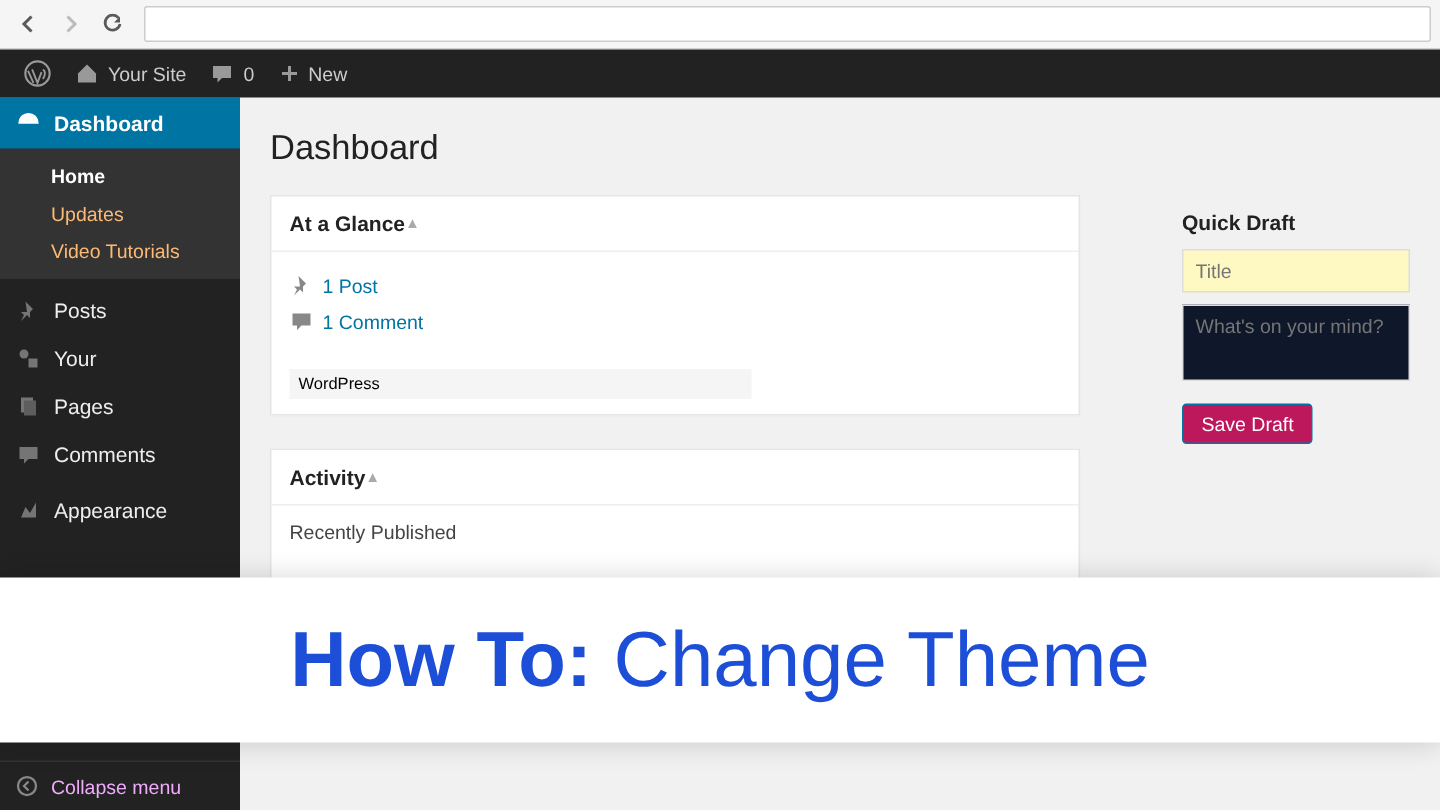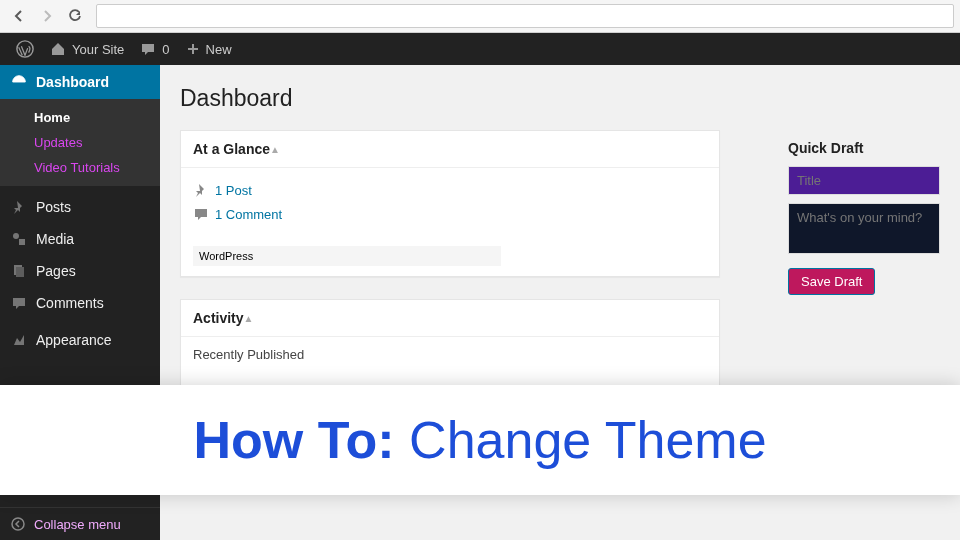--- a/index.html
+++ b/index.html
@@ -17,21 +17,21 @@
 .admin-icon { font-size: 16px; display: inline-flex; }
 
 
 .sidebar { position: absolute; left: 0; top: 65px; width: 160px; bottom: 0; background: #222; color: #eee; font-size: 14px; }
 .menu-item { display: flex; align-items: center; gap: 8px; padding: 8px 10px; cursor: pointer; color: #eee; position: relative; }
 .menu-item.active { background: #0074a2; color: #fff; font-weight: bold; }
 .menu-item.active::after { content: ""; position: absolute; right: -8px; top: 50%; transform: translateY(-50%); border: 8px solid transparent; border-left-color: #0074a2; }
 .menu-item .mi-icon { width: 18px; font-size: 16px; display: inline-flex; justify-content: center; opacity: 0.7; }
 .menu-item.active .mi-icon { opacity: 1; }
 .submenu { background: #333; padding: 6px 0; }
-.submenu-item { padding: 5px 12px 5px 34px; font-size: 13px; color: #d946ef; cursor: pointer; }
+.submenu-item { padding: 5px 12px 5px 34px; font-size: 13px; color: #fdba74; cursor: pointer; }
 .submenu-item.current { color: #fff; font-weight: bold; }
 .menu-sep { height: 5px; }
 .collapse { position: absolute; bottom: 0; left: 0; right: 0; padding: 8px 10px; background: #222; color: #f0abfc; font-size: 13px; display: flex; align-items: center; gap: 8px; cursor: pointer; border-top: 1px solid #333; }
 
 
 .main { position: absolute; left: 160px; top: 65px; right: 0; padding: 20px 20px 0 20px; }
 .page-title { font-size: 23px; font-weight: normal; color: #222; margin-bottom: 18px; }
 .columns { display: flex; gap: 20px; }
 .col-left { flex: 1; display: flex; flex-direction: column; gap: 22px; }
 .col-right { width: 200px; }
@@ -41,21 +41,21 @@
 .postbox-header h3 { font-size: 14px; font-weight: bold; color: #222; }
 .toggle-arrow { color: #aaa; font-size: 10px; cursor: pointer; }
 .postbox-body { padding: 10px 12px; font-size: 13px; color: #444; }
 
 .glance-row { display: flex; }
 .glance-item { flex: 1; display: flex; align-items: center; gap: 6px; padding: 4px 0; }
 .glance-item a { color: #0074a2; text-decoration: none; }
 .glance-icon { color: #888; font-size: 16px; }
 .wp-version { background: #f5f5f5; padding: 4px 6px; margin-top: 20px; color: #000000; font-size: 11px; display:inline-block; width: 60%; }
 
-.qd-input { width: 100%; border: 1px solid #ddd; padding: 6px 8px; font-size: 13px; margin-bottom: 8px; color: #888; background:#4c1d95; }
+.qd-input { width: 100%; border: 1px solid #ddd; padding: 6px 8px; font-size: 13px; margin-bottom: 8px; color: #888; background:#fef9c3; }
 .qd-textarea { width: 100%; height: 51px; border: 1px solid #ddd; padding: 6px 8px; font-size: 13px; resize: none; color:#888; background:#0f172a; }
 .save-btn { background: #be185d; border: 1px solid #0074a2; color: #fff; padding: 5px 12px; font-size: 13px; border-radius: 3px; cursor: pointer; margin-top: 10px; display:inline-block; }
 
 
 .overlay { position: absolute; left: 0; right: 0; top: 385px; height: 110px; background: #fff; display: flex; align-items: center; justify-content: center; box-shadow: 0 0 18px rgba(0,0,0,0.18); }
 .overlay-text { font-size: 52px; color: #1d4ed8; font-weight: 300; letter-spacing: 0px; }
 .overlay-text .bold { font-weight: 700; }
 
 svg { display: block; }
 </style>
@@ -140,21 +140,21 @@
     </span>
     <span>Posts</span>
   </div>
   <div class="menu-item">
     <span class="mi-icon">
       <svg width="16" height="16" viewBox="0 0 16 16">
           <circle cx="5" cy="5" r="3" fill="#999"></circle>
           <path d="M8 8 L14 8 L14 14 L8 14 Z" fill="#999"></path>
         </svg>
     </span>
-    <span>Media</span>
+    <span>Your</span>
   </div>
   <div class="menu-item">
     <span class="mi-icon">
       <svg width="16" height="16" viewBox="0 0 16 16">
           <rect x="3" y="2" width="8" height="10" fill="#999"></rect>
           <rect x="5" y="4" width="8" height="10" fill="#777"></rect>
         </svg>
     </span>
     <span>Pages</span>
   </div>

